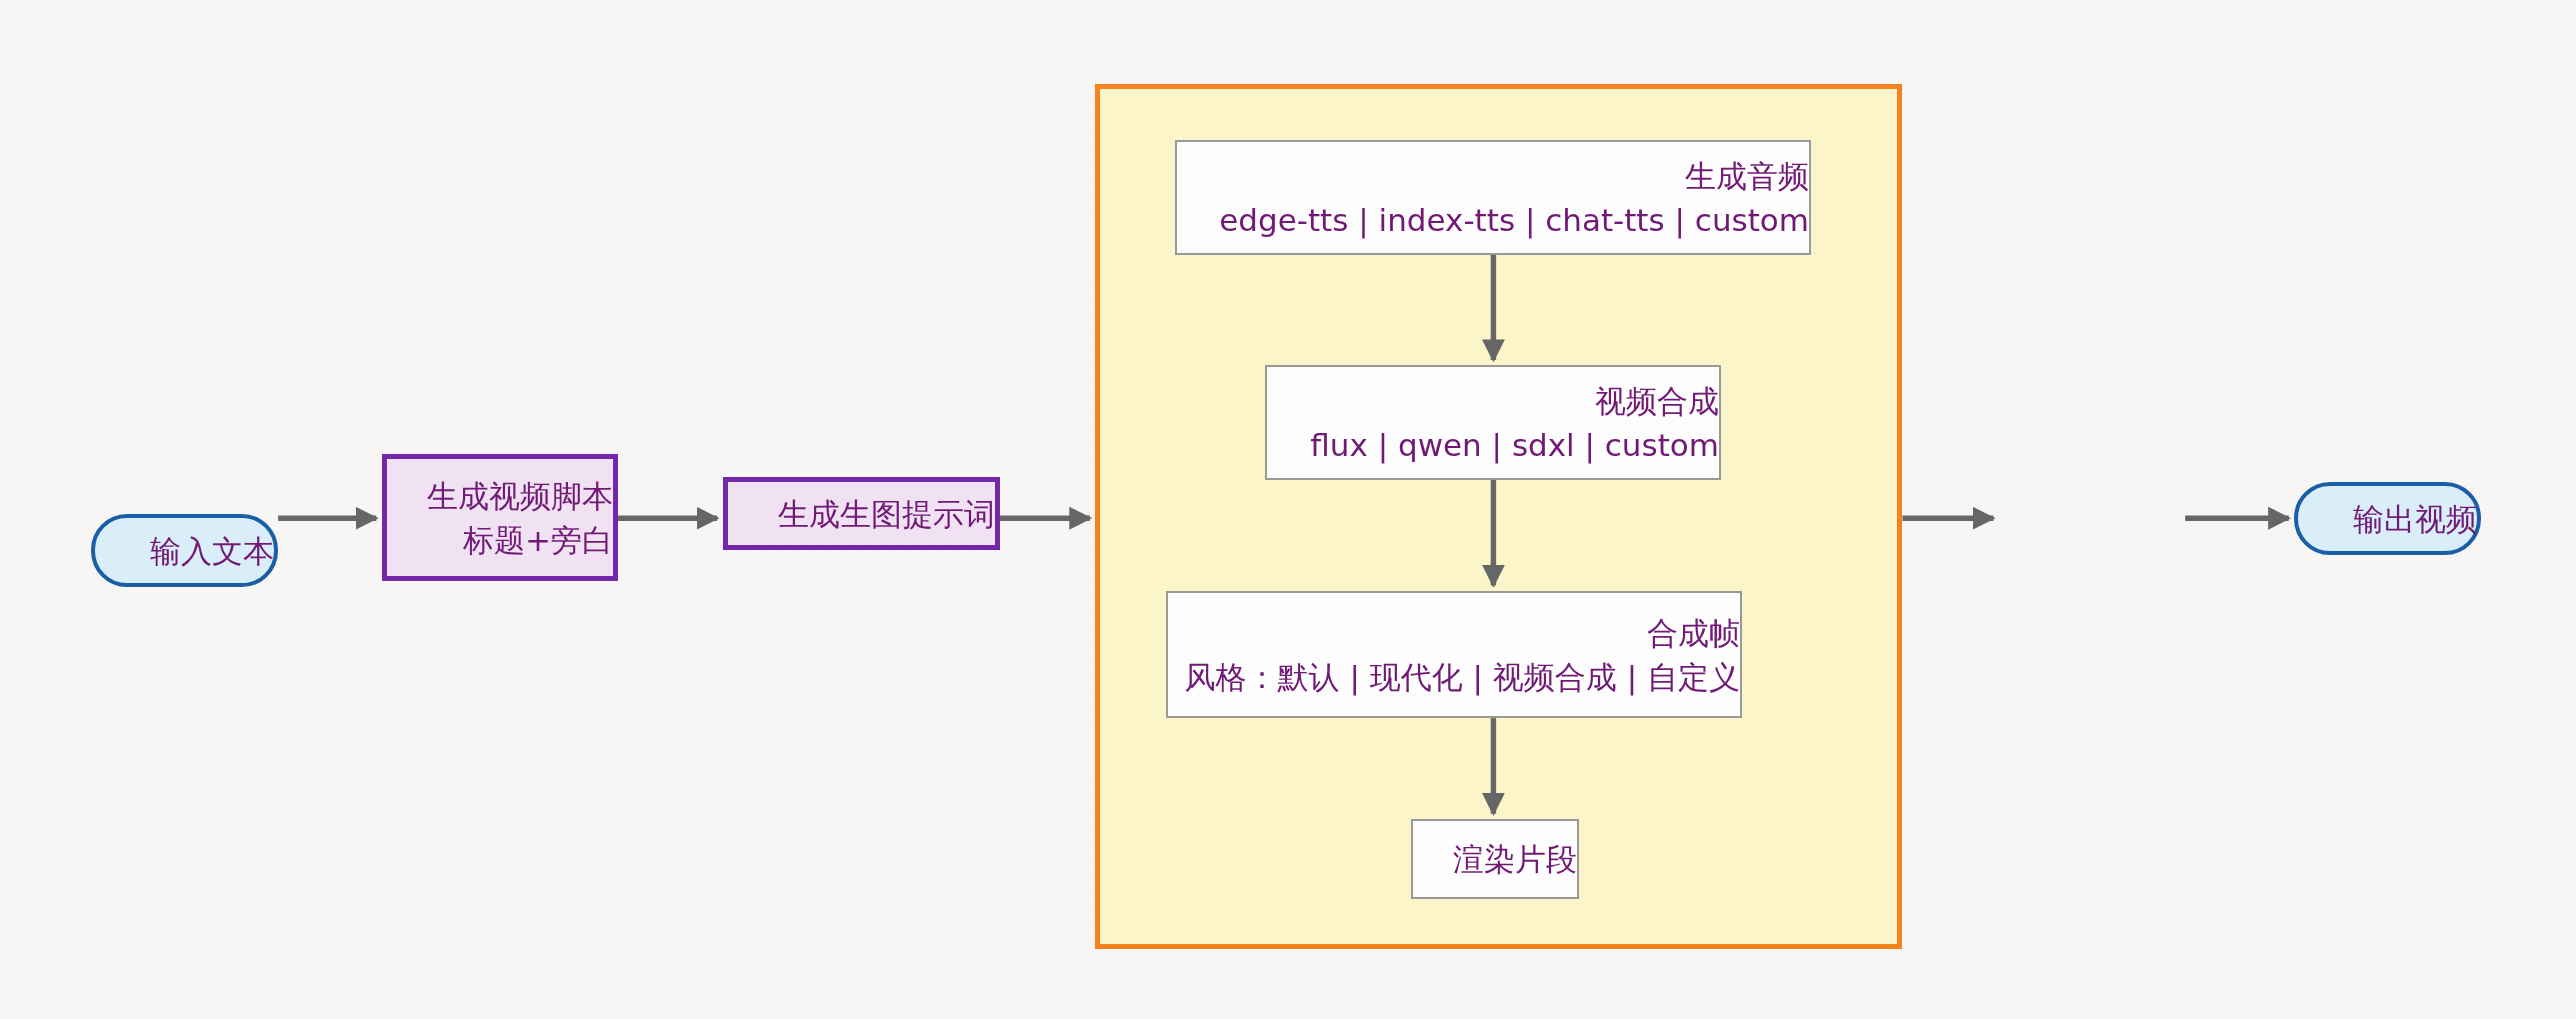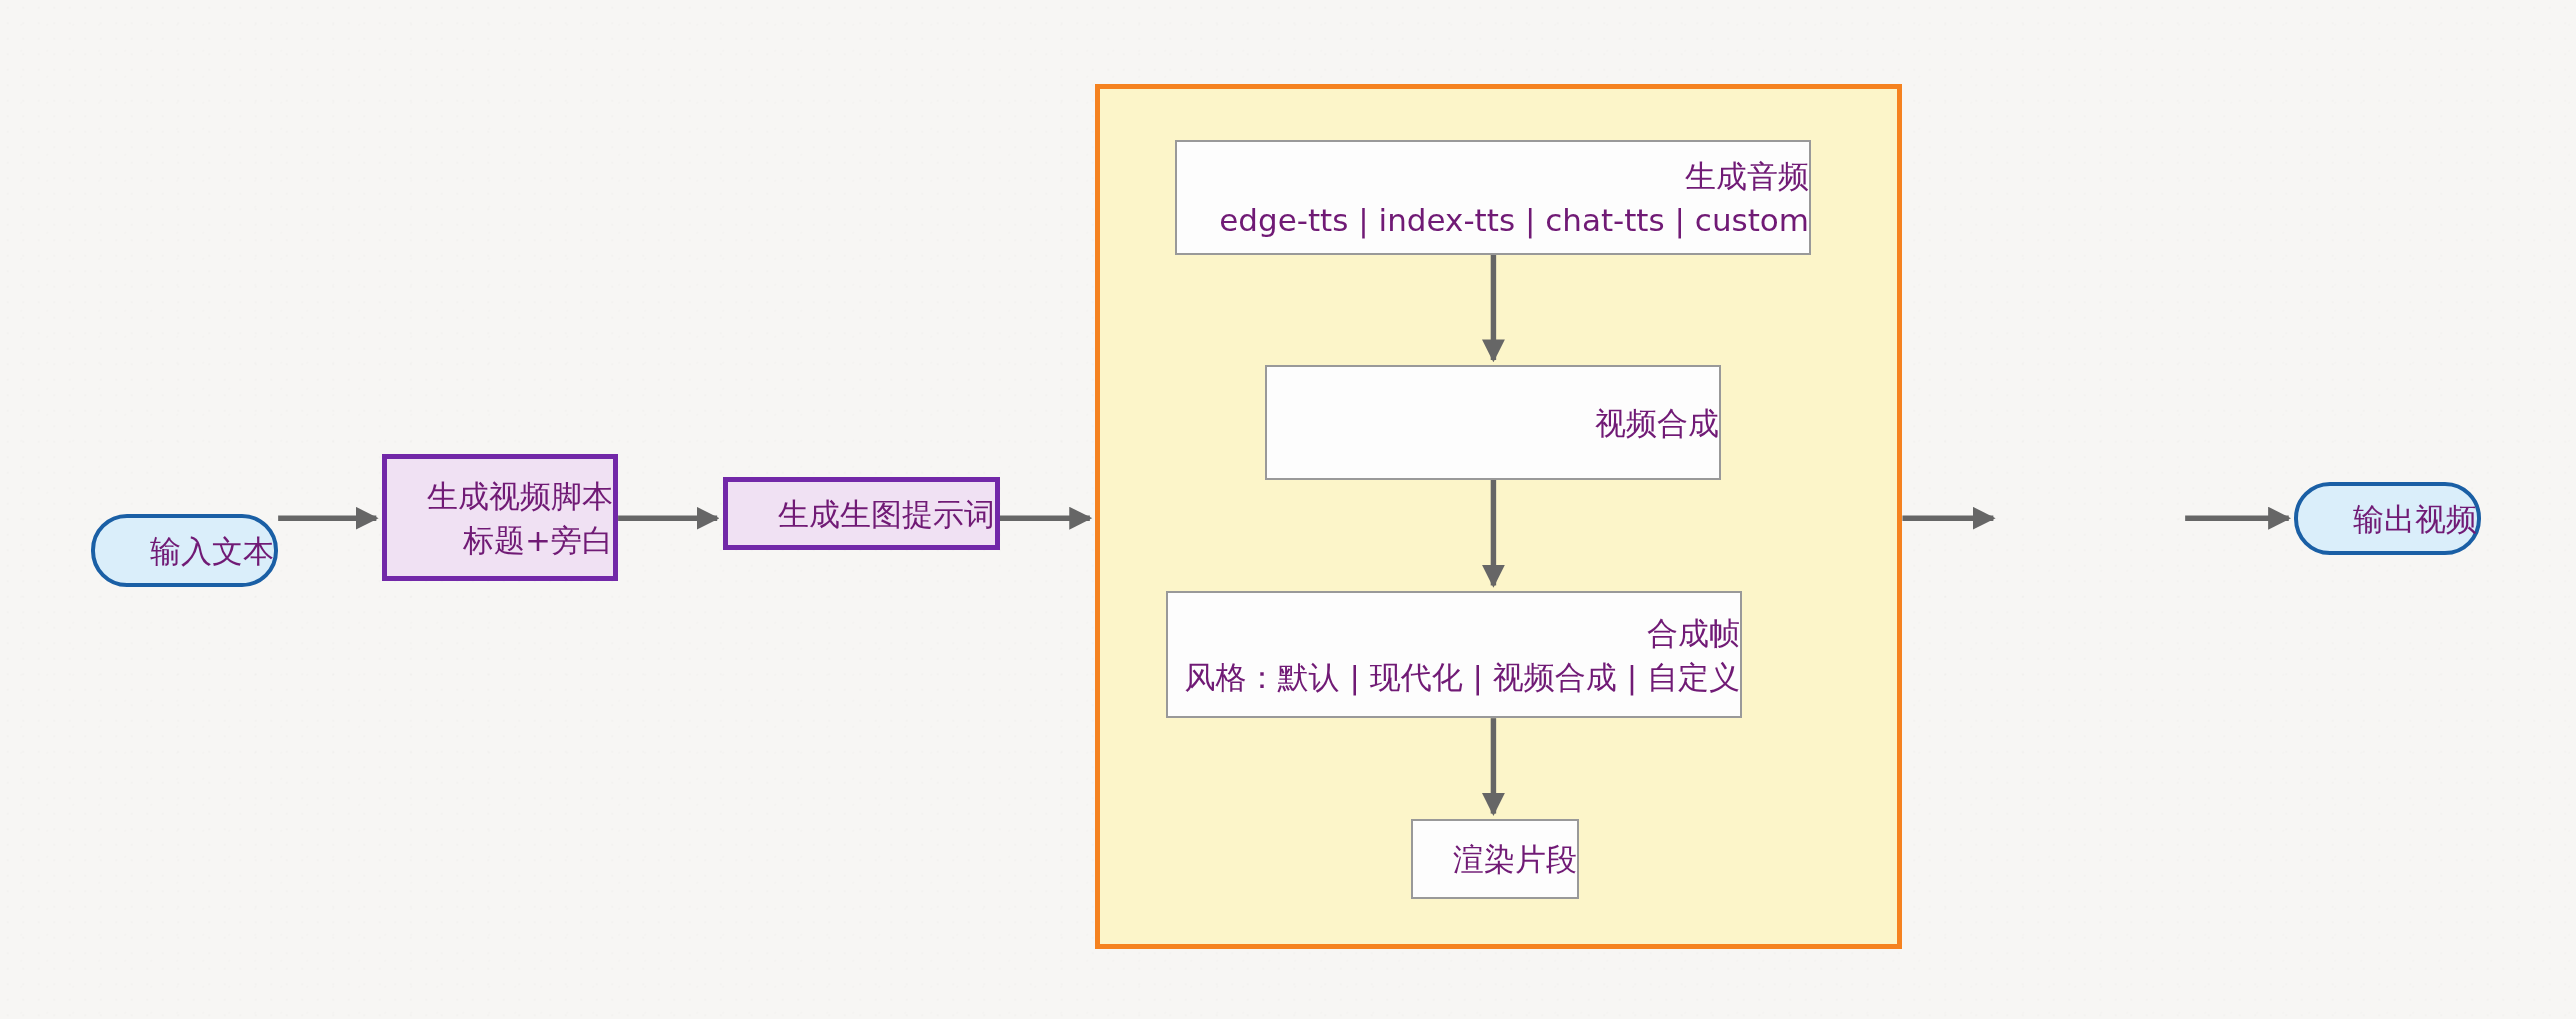--- a/index.html
+++ b/index.html
@@ -101,20 +101,21 @@
     <span>生成生图提示词</span>
   </div>
 
   <div class="node white-box" style="left:1175px; top:140px; width:636px; height:115px;">
     <span>生成音频</span>
     <span>edge-tts | index-tts | chat-tts | custom</span>
   </div>
 
   <div class="node white-box" style="left:1265px; top:365px; width:456px; height:115px;">
     <span>视频合成</span>
+    <span>flux | qwen | sdxl | custom</span>
   </div>
 
   <div class="node white-box" style="left:1166px; top:591px; width:576px; height:127px;">
     <span>合成帧</span>
     <span>风格：默认 | 现代化 | 视频合成 | 自定义</span>
   </div>
 
   <div class="node white-box" style="left:1411px; top:819px; width:168px; height:80px;">
     <span>渲染片段</span>
   </div>

